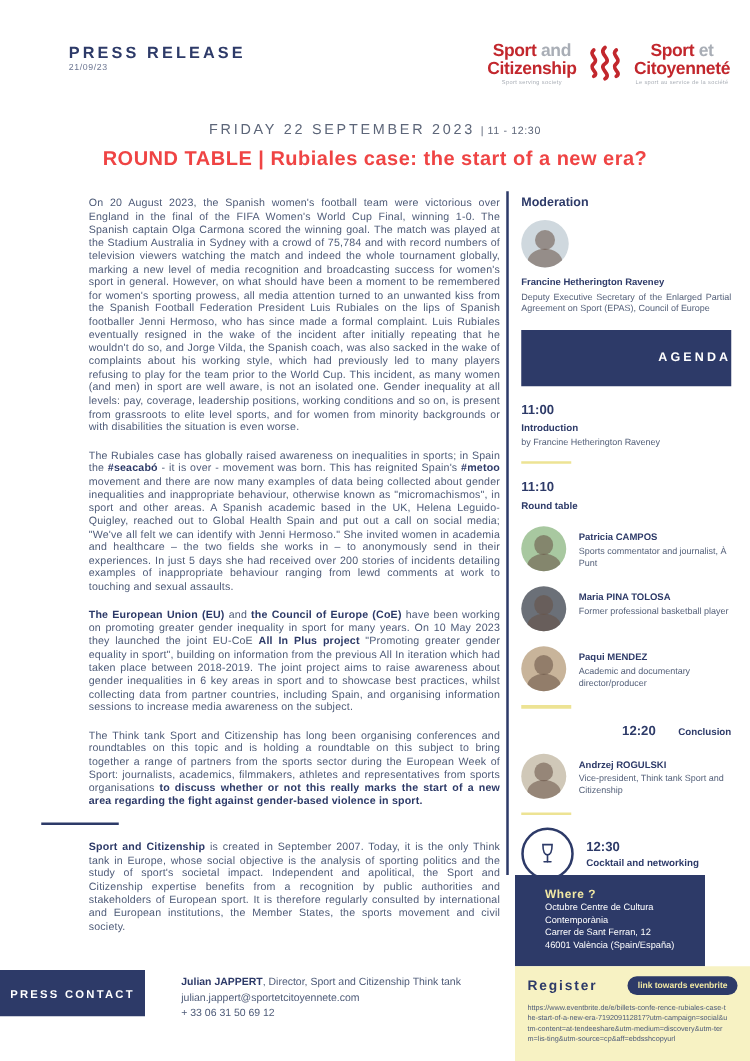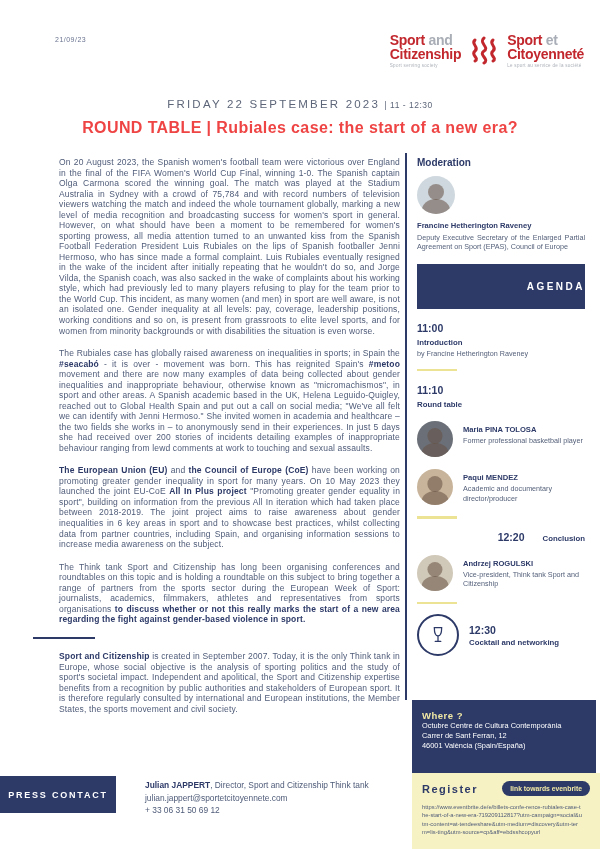--- a/index.html
+++ b/index.html
@@ -5,33 +5,33 @@
   html,body{margin:0;padding:0;}
   body{
     width:600px;height:849px;position:relative;background:#ffffff;
     font-family:"Liberation Sans", sans-serif;color:#2d3a68;overflow:hidden;
   }
   
   .press-release{position:absolute;left:55px;top:34px;}
   .press-release h1{margin:0;font-size:13px;font-weight:bold;letter-spacing:2.5px;color:#2d3a68;}
   .press-release .date{font-size:7px;color:#6a7490;margin-top:2px;letter-spacing:.5px;}
   .logo{position:absolute;right:16px;top:33px;display:flex;align-items:flex-start;gap:8px;}
-  .logo-block{text-align:left;line-height:1;}
+  .logo-block{text-align:center;line-height:1;}
   .logo-word{font-size:14px;font-weight:bold;color:#c2272d;letter-spacing:-.3px;}
   .logo-word .sub{color:#a9aeb6;font-weight:bold;}
   .logo-tagline{font-size:4.5px;color:#a9aeb6;margin-top:3px;letter-spacing:.3px;}
   .logo-wave{margin-top:2px;}
   
   .title-block{position:absolute;left:0;right:0;top:94px;text-align:center;}
   .event-date{font-size:11.5px;color:#5d6679;letter-spacing:2.2px;}
   .event-time{font-size:8.5px;color:#5d6679;letter-spacing:.5px;}
   .event-headline{font-size:16px;font-weight:bold;color:#ef4444;margin-top:7px;letter-spacing:.4px;text-align:center;}
   
   .main-col{position:absolute;left:55px;top:157px;width:345px;}
-  .main-col p{margin:0 0 12px 4px;font-size:8.5px;line-height:1.24;color:#4e5b78;text-align:justify;letter-spacing:.15px;}
+  .main-col p{margin:0 0 12px 16px;font-size:8.5px;line-height:1.24;color:#4e5b78;text-align:justify;letter-spacing:.15px;}
   .main-col p strong{color:#2d3a68;}
   .section-divider{width:62px;height:2.5px;background:#2d3a68;margin:4px 0 12px -22px;}
   .v-rule{position:absolute;left:405px;top:153px;width:2px;height:547px;background:#2d3a68;}
   
   .sidebar{position:absolute;left:417px;top:157px;width:168px;}
   .mod-heading{font-size:10px;font-weight:bold;color:#2d3a68;margin-bottom:8px;}
   .avatar{width:38px;height:38px;border-radius:50%;position:relative;overflow:hidden;flex:0 0 auto;background:#c9ccd2;}
   .avatar .sil-head{position:absolute;left:50%;top:20%;width:42%;height:42%;transform:translateX(-50%);border-radius:50%;background:rgba(102,80,68,.55);}
   .avatar .sil-body{position:absolute;left:50%;top:60%;width:74%;height:58%;transform:translateX(-50%);border-radius:50% 50% 0 0;background:rgba(102,80,68,.55);}
   .mod-name{font-size:7.6px;font-weight:bold;color:#2d3a68;margin-top:7px;}
@@ -44,38 +44,39 @@
   .speaker-row{display:flex;gap:10px;align-items:flex-start;margin-top:12px;}
   .speaker-row .avatar{width:36px;height:36px;}
   .sp-name{font-size:7.6px;font-weight:bold;color:#2d3a68;margin-top:4px;}
   .sp-role{font-size:7.2px;color:#55617a;line-height:1.3;margin-top:2px;}
   .conclusion-row{display:flex;align-items:baseline;gap:18px;margin-top:12px;justify-content:flex-end;}
   .cocktail-row{display:flex;align-items:center;gap:10px;margin-top:10px;}
   .cocktail-circle{width:38px;height:38px;border:2px solid #2d3a68;border-radius:50%;display:flex;align-items:center;justify-content:center;flex:0 0 auto;}
   .ck-time{font-size:10.5px;font-weight:bold;color:#2d3a68;}
   .ck-label{font-size:7.8px;font-weight:bold;color:#2d3a68;margin-top:2px;}
   
-  .where-box{position:absolute;left:412px;top:700px;width:184px;height:73px;background:#2d3a68;box-sizing:border-box;padding:10px 10px;}
+  .where-box{position:absolute;left:412px;top:700px;width:152px;height:73px;background:#2d3a68;box-sizing:border-box;padding:10px 24px;}
   .where-heading{color:#f2e9a4;font-size:9.5px;font-weight:bold;letter-spacing:.5px;}
   .where-line{color:#ffffff;font-size:7.4px;font-weight:normal;line-height:1.35;}
   .where-line:first-of-type{margin-top:8px;}
   .register-box{position:absolute;left:412px;top:773px;width:188px;height:76px;background:#f7f2c3;box-sizing:border-box;padding:8px 10px;}
   .register-top{display:flex;align-items:center;justify-content:space-between;}
   .register-heading{font-size:11px;font-weight:bold;color:#2d3a68;letter-spacing:1.5px;}
   .register-pill{background:#2d3a68;color:#f2e9a4;font-size:6.8px;font-weight:bold;border-radius:9px;padding:4px 8px;cursor:pointer;white-space:nowrap;}
   .register-url{font-size:5.8px;color:#4e5b78;line-height:1.45;margin-top:7px;word-break:break-all;width:160px;cursor:pointer;}
   
   .press-contact-btn{position:absolute;left:0;top:776px;width:116px;height:37px;background:#2d3a68;color:#fff;display:flex;align-items:center;justify-content:center;font-size:9px;font-weight:bold;letter-spacing:1.8px;cursor:pointer;}
   .contact-info{position:absolute;left:145px;top:779px;font-size:8.4px;color:#4e5b78;line-height:1.5;}
   .contact-info .nm{font-weight:bold;color:#2d3a68;}
 </style>
 </head>
 <body>
 
 <div class="press-release">
+  <h1>PRESS RELEASE</h1>
   <div class="date">21/09/23</div>
 </div>
 
 <div class="logo">
   <div class="logo-block">
     <div class="logo-word"><span>Sport</span> <span class="sub">and</span><br>
     <span>Citizenship</span></div>
     <div class="logo-tagline">Sport serving society</div>
   </div>
   <svg class="logo-wave" width="30" height="30" viewBox="0 0 30 30">
@@ -124,20 +125,30 @@
 
   <div class="slot-time">11:00</div>
   <div class="slot-title">Introduction</div>
   <div class="slot-sub">by Francine Hetherington Raveney</div>
   <div class="y-div"></div>
 
   <div class="slot-time">11:10</div>
   <div class="slot-title">Round table</div>
 
   <div class="speaker-row">
+    <div class="avatar" style="background-color: rgb(168, 200, 160);">
+        <span class="sil-head"></span>
+        <span class="sil-body"></span>
+      </div>
+    <div>
+      <div class="sp-name">Patricia CAMPOS</div>
+      <div class="sp-role">Sports commentator and journalist, À Punt</div>
+    </div>
+  </div>
+  <div class="speaker-row">
     <div class="avatar" style="background-color: rgb(107, 112, 120);">
         <span class="sil-head"></span>
         <span class="sil-body"></span>
       </div>
     <div>
       <div class="sp-name">Maria PINA TOLOSA</div>
       <div class="sp-role">Former professional basketball player</div>
     </div>
   </div>
   <div class="speaker-row">

